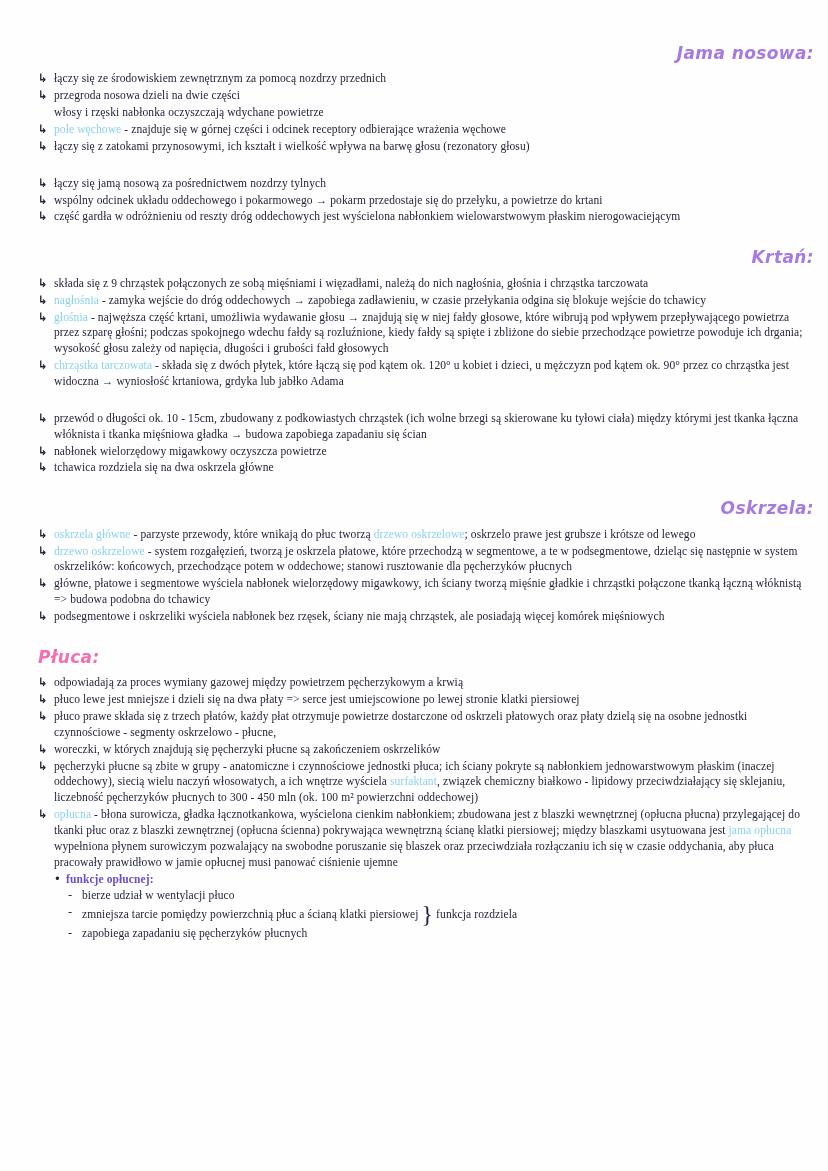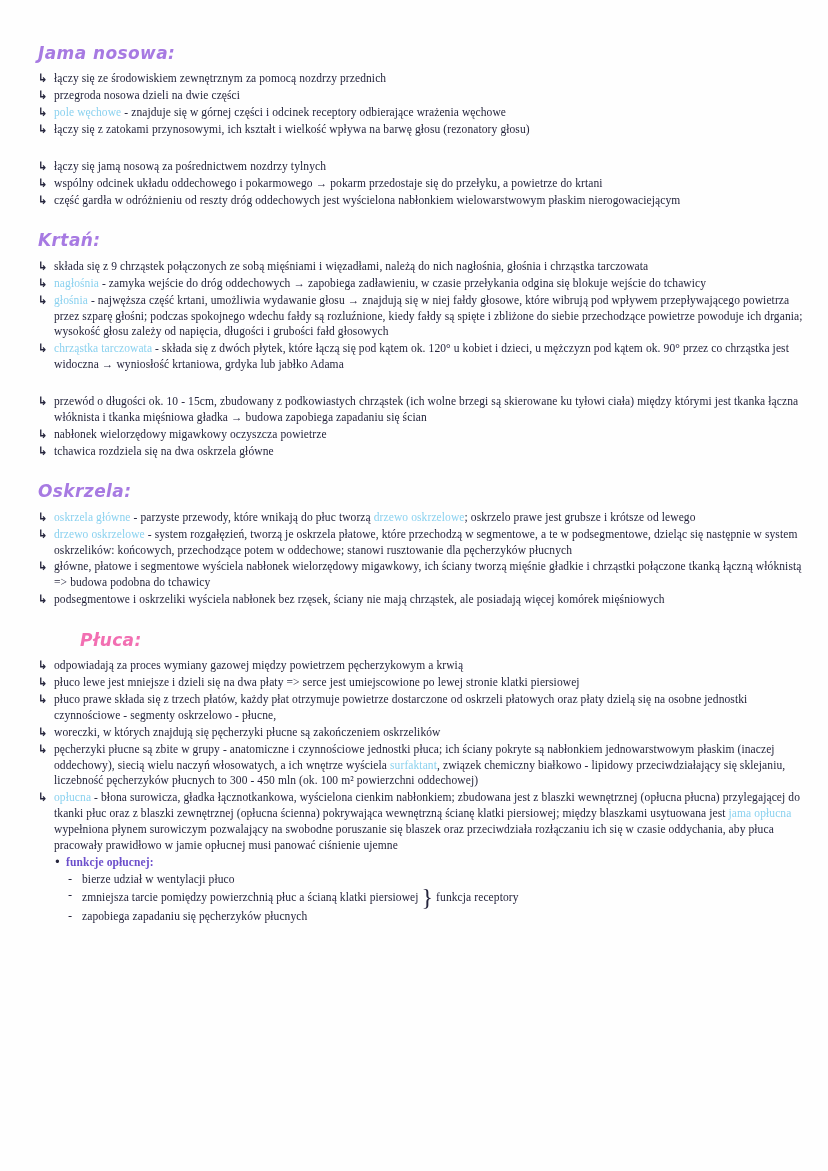--- a/index.html
+++ b/index.html
@@ -19,22 +19,22 @@
     line-height: 1.38;
   }
   .note-section { margin-bottom: 21px; }
   .heading {
     font-size: 17px;
     font-weight: bold;
     font-style: italic;
     margin: 0 0 6px 0;
     letter-spacing: 0.4px;
   }
-  .heading.purple { color: var(--heading_purple, #a77ae2); }
-  .heading.pink   { color: var(--heading_pink, #f26fb2); margin-left: 42px; }
+  .heading.purple { color: var(--heading_purple, #a77ae2); text-align: right; }
+  .heading.pink   { color: var(--heading_pink, #f26fb2); }
   .item { display: flex; align-items: flex-start; margin-bottom: 1px; }
   .bullet {
     flex: 0 0 16px; width: 16px;
     font-weight: bold;
     color: var(--ink, #24243c);
   }
   .bullet.dot { flex-basis: 12px; width: 12px; font-weight: normal; }
   .bullet.dash { flex-basis: 14px; width: 14px; font-weight: normal; }
   .txt { flex: 1 1 auto; font-family: Liberation Serif, serif; }
   .indent-1 { margin-left: 16px; }
@@ -53,20 +53,24 @@
     <div class="items">
         <div class="item indent-0">
           <span class="bullet arrow">↳</span>
           <span class="txt"><span>łączy się ze środowiskiem zewnętrznym za pomocą nozdrzy przednich</span></span>
         </div>
         <div class="item indent-0">
           <span class="bullet arrow">↳</span>
           <span class="txt"><span>przegroda nosowa dzieli na dwie części</span></span>
         </div>
         <div class="item indent-0">
+          <span class="bullet none"></span>
+          <span class="txt"><span>włosy i rzęski nabłonka oczyszczają wdychane powietrze</span></span>
+        </div>
+        <div class="item indent-0">
           <span class="bullet arrow">↳</span>
           <span class="txt"><span class="blue">pole węchowe</span><span> - znajduje się w górnej części i odcinek receptory odbierające wrażenia węchowe</span></span>
         </div>
         <div class="item indent-0">
           <span class="bullet arrow">↳</span>
           <span class="txt"><span>łączy się z zatokami przynosowymi, ich kształt i wielkość wpływa na barwę głosu (rezonatory głosu)</span></span>
         </div>
       </div>
   </section>
 
@@ -178,21 +182,21 @@
         <div class="item indent-1">
           <span class="bullet dot">•</span>
           <span class="txt"><span class="violet">funkcje opłucnej:</span></span>
         </div>
         <div class="item indent-2">
           <span class="bullet dash">-</span>
           <span class="txt"><span>bierze udział w wentylacji płuco</span></span>
         </div>
         <div class="item indent-2">
           <span class="bullet dash">-</span>
-          <span class="txt"><span>zmniejsza tarcie pomiędzy powierzchnią płuc a ścianą klatki piersiowej </span><span class="brace">}</span><span> funkcja receptory</span></span>
+          <span class="txt"><span>zmniejsza tarcie pomiędzy powierzchnią płuc a ścianą klatki piersiowej </span><span class="brace">}</span><span> funkcja rozdziela</span></span>
         </div>
         <div class="item indent-2">
           <span class="bullet dash">-</span>
           <span class="txt"><span>zapobiega zapadaniu się pęcherzyków płucnych</span></span>
         </div>
       </div>
   </section>
 
 </main>
 

